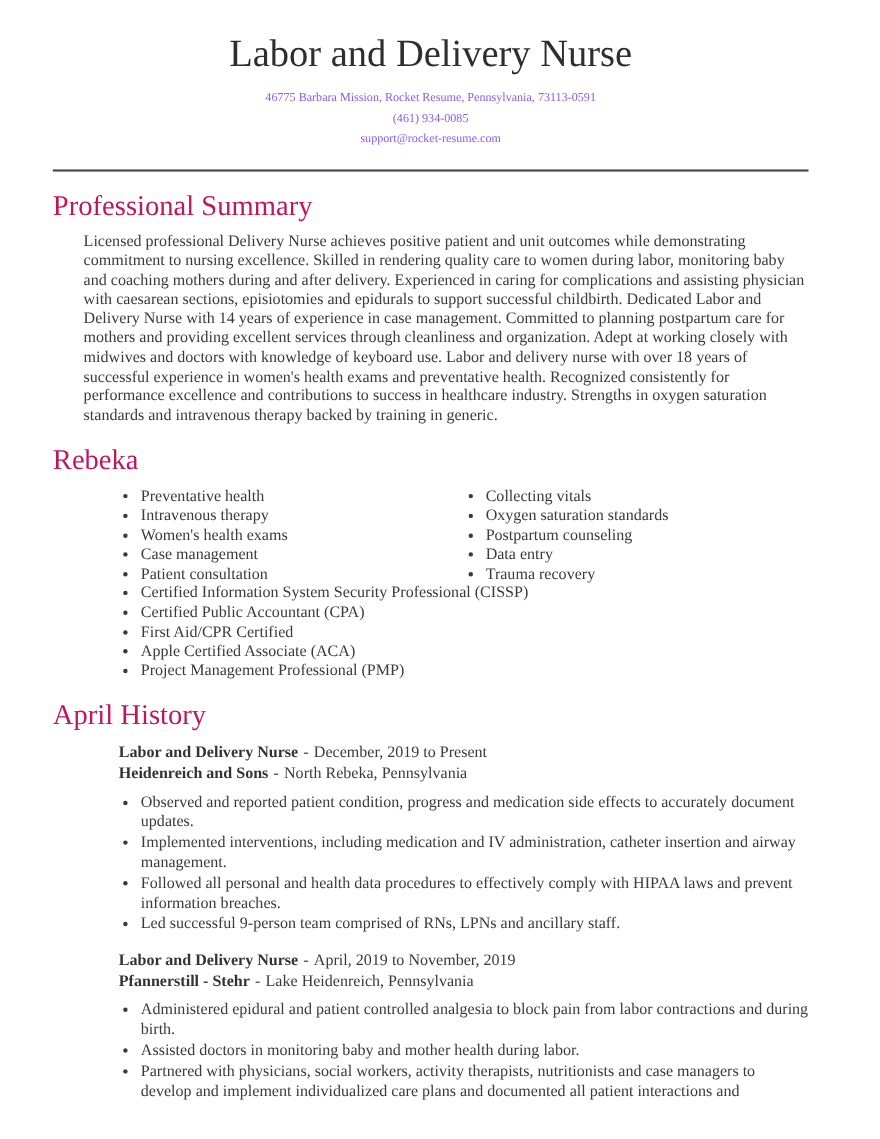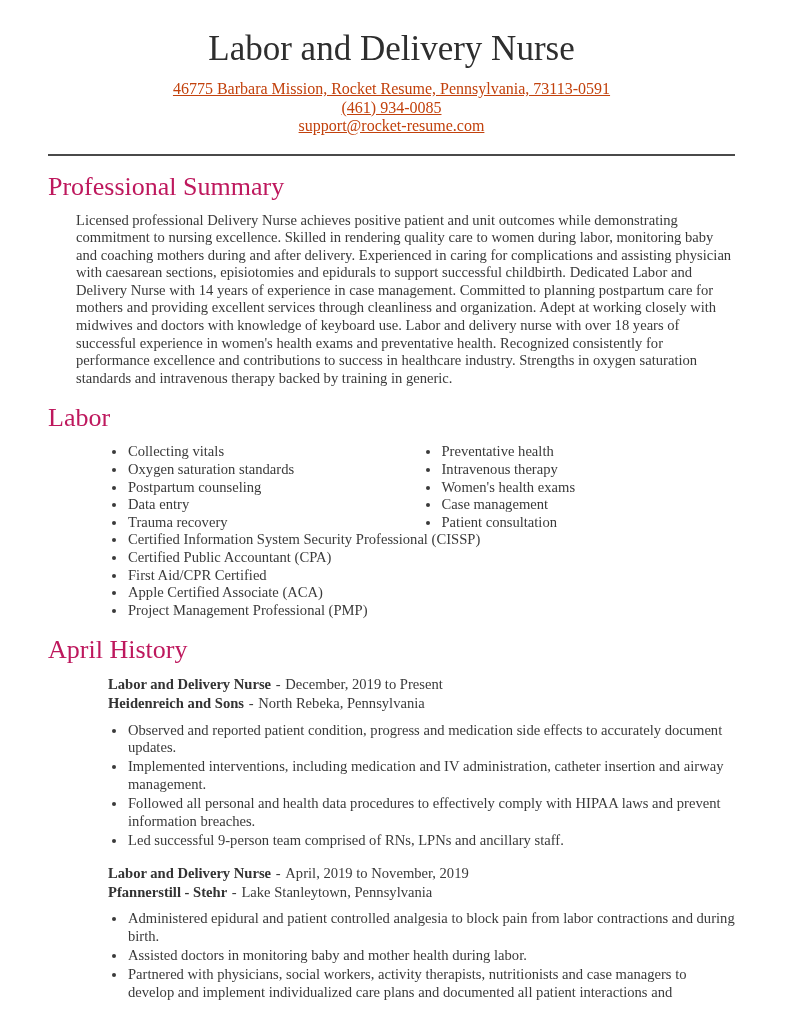--- a/index.html
+++ b/index.html
@@ -15,21 +15,21 @@
 
   
   .resume-header { text-align: center; }
   h1.resume-title {
     font-size: 35px;
     font-weight: 400;
     color: #2e2e2e;
     line-height: 42px;
     margin-bottom: 10px;
   }
-  .contact-line { font-size: 16px; line-height: 18.5px; color: #c2410c; text-decoration: underline; }
+  .contact-line { font-size: 11px; line-height: 18.5px; color: #8b5cf6; }
 
   hr.header-rule {
     border: none;
     border-top: 2px solid #4a4a4a;
     margin-top: 18px;
   }
 
   
   h2.section-title {
     font-size: 26px;
@@ -73,35 +73,35 @@
   </header>
 
   <hr class="header-rule">
 
   <section>
     <h2 class="section-title">Professional Summary</h2>
     <p class="summary-text">Licensed professional Delivery Nurse achieves positive patient and unit outcomes while demonstrating commitment to nursing excellence. Skilled in rendering quality care to women during labor, monitoring baby and coaching mothers during and after delivery. Experienced in caring for complications and assisting physician with caesarean sections, episiotomies and epidurals to support successful childbirth. Dedicated Labor and Delivery Nurse with 14 years of experience in case management. Committed to planning postpartum care for mothers and providing excellent services through cleanliness and organization. Adept at working closely with midwives and doctors with knowledge of keyboard use. Labor and delivery nurse with over 18 years of successful experience in women's health exams and preventative health. Recognized consistently for performance excellence and contributions to success in healthcare industry. Strengths in oxygen saturation standards and intravenous therapy backed by training in generic.</p>
   </section>
 
   <section>
-    <h2 class="section-title">Labor</h2>
+    <h2 class="section-title">Rebeka</h2>
     <div class="skills-columns">
+      <ul class="bullet-list">
+        <li>Preventative health</li>
+        <li>Intravenous therapy</li>
+        <li>Women's health exams</li>
+        <li>Case management</li>
+        <li>Patient consultation</li>
+      </ul>
       <ul class="bullet-list">
         <li>Collecting vitals</li>
         <li>Oxygen saturation standards</li>
         <li>Postpartum counseling</li>
         <li>Data entry</li>
         <li>Trauma recovery</li>
-      </ul>
-      <ul class="bullet-list">
-        <li>Preventative health</li>
-        <li>Intravenous therapy</li>
-        <li>Women's health exams</li>
-        <li>Case management</li>
-        <li>Patient consultation</li>
       </ul>
     </div>
   </section>
 
   <section>
     <ul class="bullet-list">
       <li>Certified Information System Security Professional (CISSP)</li>
       <li>Certified Public Accountant (CPA)</li>
       <li>First Aid/CPR Certified</li>
       <li>Apple Certified Associate (ACA)</li>
@@ -121,21 +121,21 @@
         <li>Observed and reported patient condition, progress and medication side effects to accurately document updates.</li>
         <li>Implemented interventions, including medication and IV administration, catheter insertion and airway management.</li>
         <li>Followed all personal and health data procedures to effectively comply with HIPAA laws and prevent information breaches.</li>
         <li>Led successful 9-person team comprised of RNs, LPNs and ancillary staff.</li>
       </ul>
     </div>
 
     <div class="job">
       <div class="job-head">
         <div><span class="bold">Labor and Delivery Nurse</span><span class="sep">-</span><span>April, 2019 to November, 2019</span></div>
-        <div><span class="bold">Pfannerstill - Stehr</span><span class="sep">-</span><span>Lake Stanleytown, Pennsylvania</span></div>
+        <div><span class="bold">Pfannerstill - Stehr</span><span class="sep">-</span><span>Lake Heidenreich, Pennsylvania</span></div>
       </div>
       <ul class="bullet-list">
         <li>Administered epidural and patient controlled analgesia to block pain from labor contractions and during birth.</li>
         <li>Assisted doctors in monitoring baby and mother health during labor.</li>
         <li>Partnered with physicians, social workers, activity therapists, nutritionists and case managers to develop and implement individualized care plans and documented all patient interactions and</li>
       </ul>
     </div>
   </section>
 
 </div>

